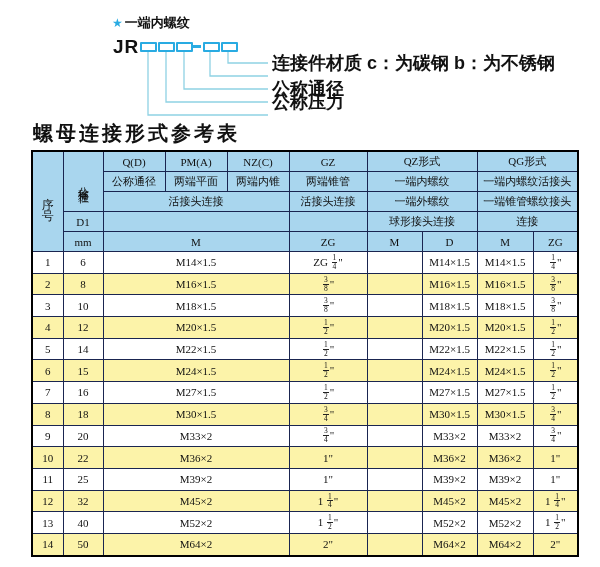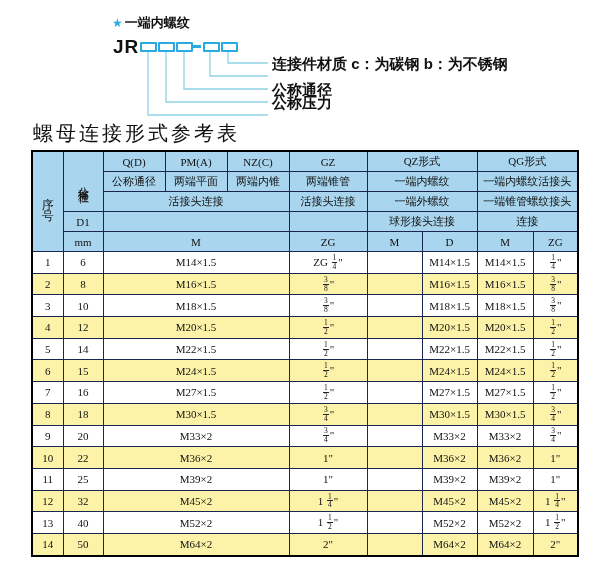--- a/index.html
+++ b/index.html
@@ -16,25 +16,25 @@
   }
   
   .diagram{position:absolute;left:0;top:0;width:600px;height:130px}
   .connectors{position:absolute;left:0;top:0}
   .connectors polyline{fill:none;stroke:var(--connector);stroke-width:1.3}
   .diag-heading{position:absolute;left:112px;top:14px;font-size:13px;font-weight:bold;white-space:nowrap}
   .diag-heading .star{color:var(--cyan);margin-right:2px;font-size:12px}
   .jr{position:absolute;left:113px;top:36px;font-size:19px;font-weight:bold;letter-spacing:1px}
   .codebox{position:absolute;top:42px;width:13px;height:6px;border:2px solid var(--cyan);border-radius:1px;background:#fff}
   .code-dash{position:absolute;top:45px;left:192px;width:9px;height:2.5px;background:var(--cyan)}
-  .diag-label{position:absolute;left:272px;height:13px;line-height:13px;font-size:15px;font-weight:bold;white-space:nowrap}
+  .diag-label{position:absolute;left:272px;height:13px;line-height:13px;font-size:18px;font-weight:bold;white-space:nowrap}
   
   .table-title{
     position:absolute;left:33px;top:120px;font-family:"Liberation Serif","DejaVu Serif",serif;
-    font-size:20px;font-weight:normal;letter-spacing:3px;white-space:nowrap;
+    font-size:20px;font-weight:bold;letter-spacing:3px;white-space:nowrap;
   }
   
   table.ref{
     position:absolute;left:31px;top:150px;width:546px;
     border-collapse:collapse;table-layout:fixed;
     font-family:"Liberation Serif","DejaVu Serif",serif;font-size:11px;text-align:center;
     border:2px solid #000;
   }
   table.ref td{border:1px solid var(--grid);padding:0;overflow:hidden;white-space:nowrap}
   thead td{background:var(--hdr);height:19px}

